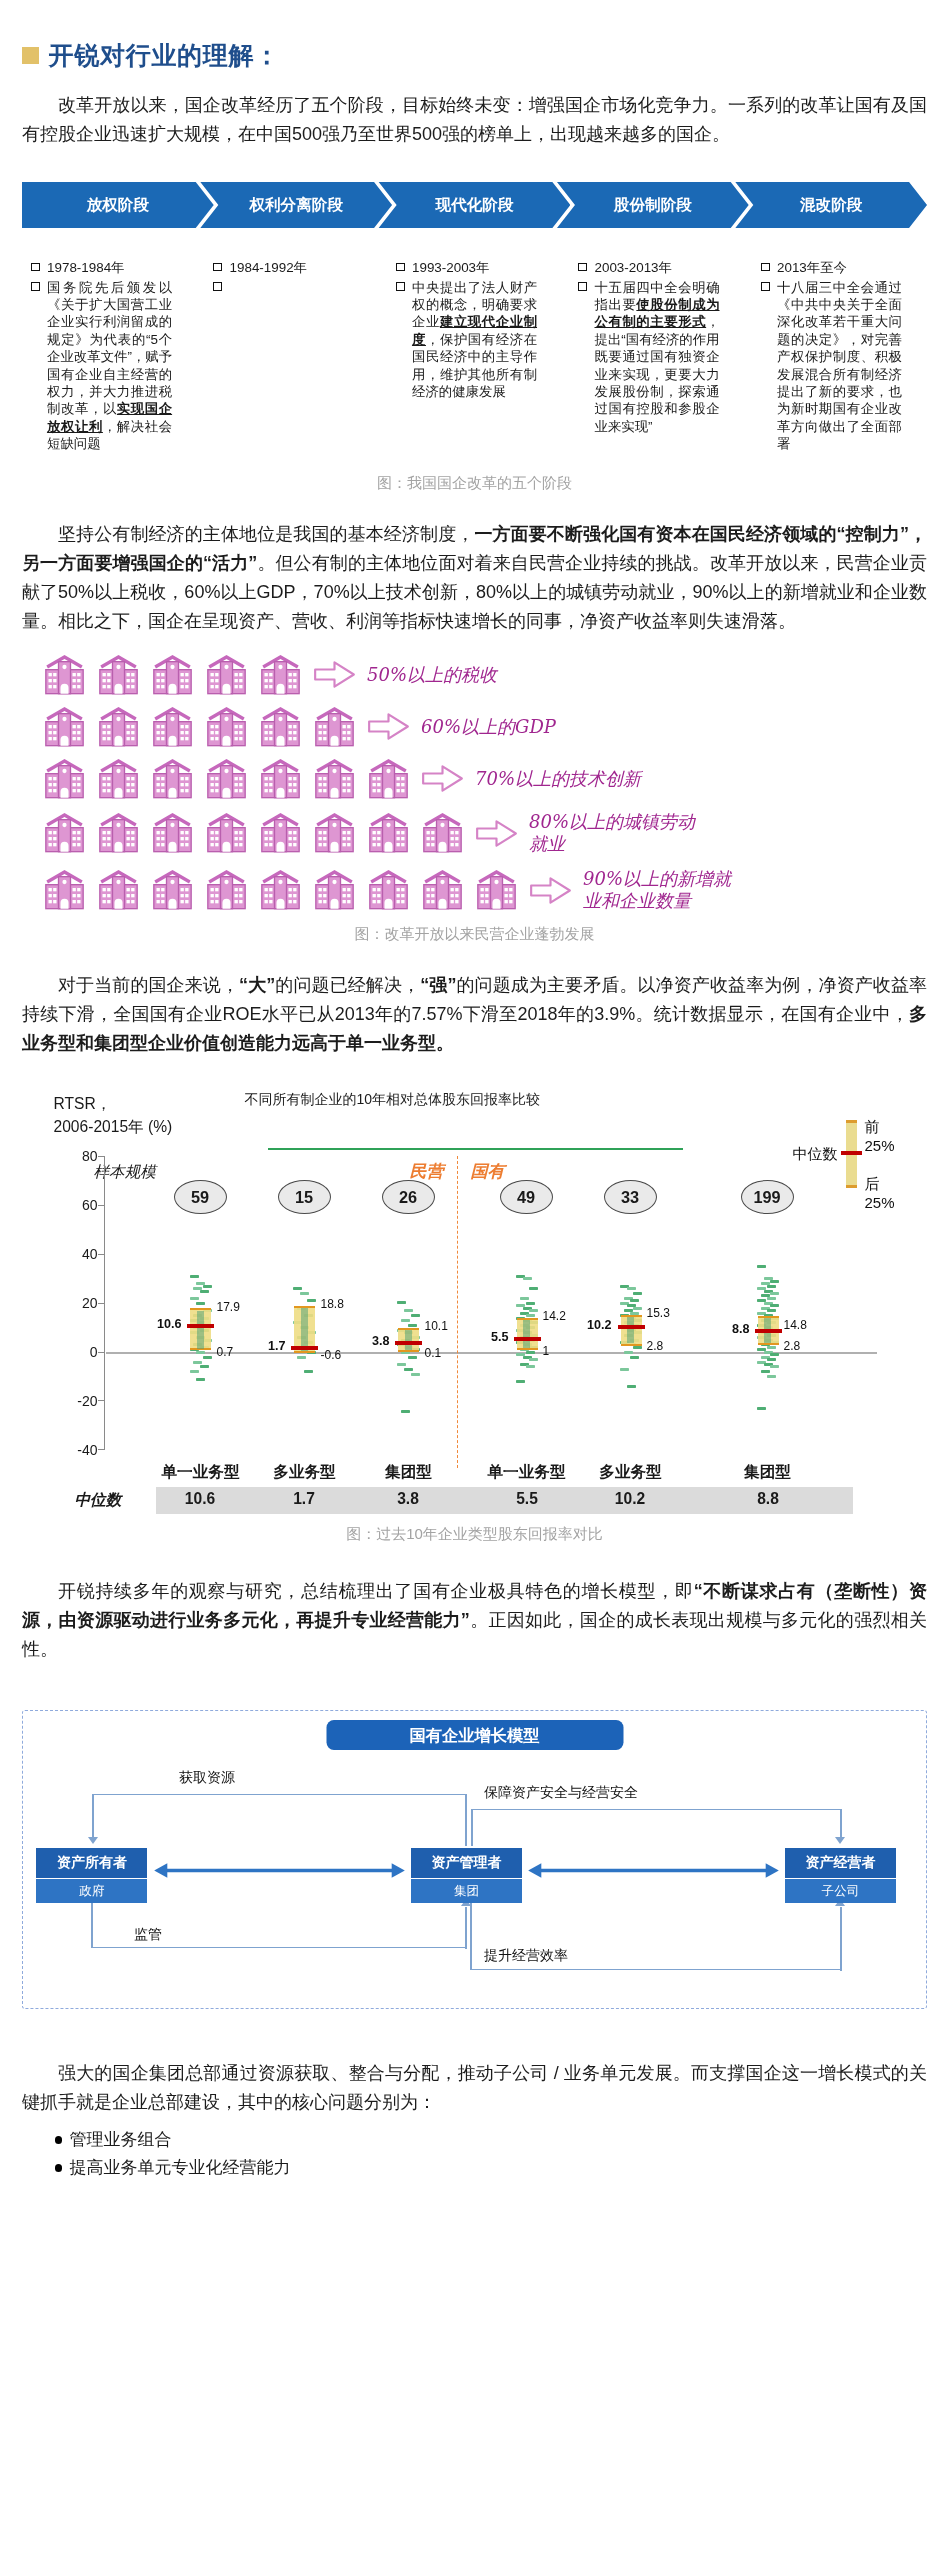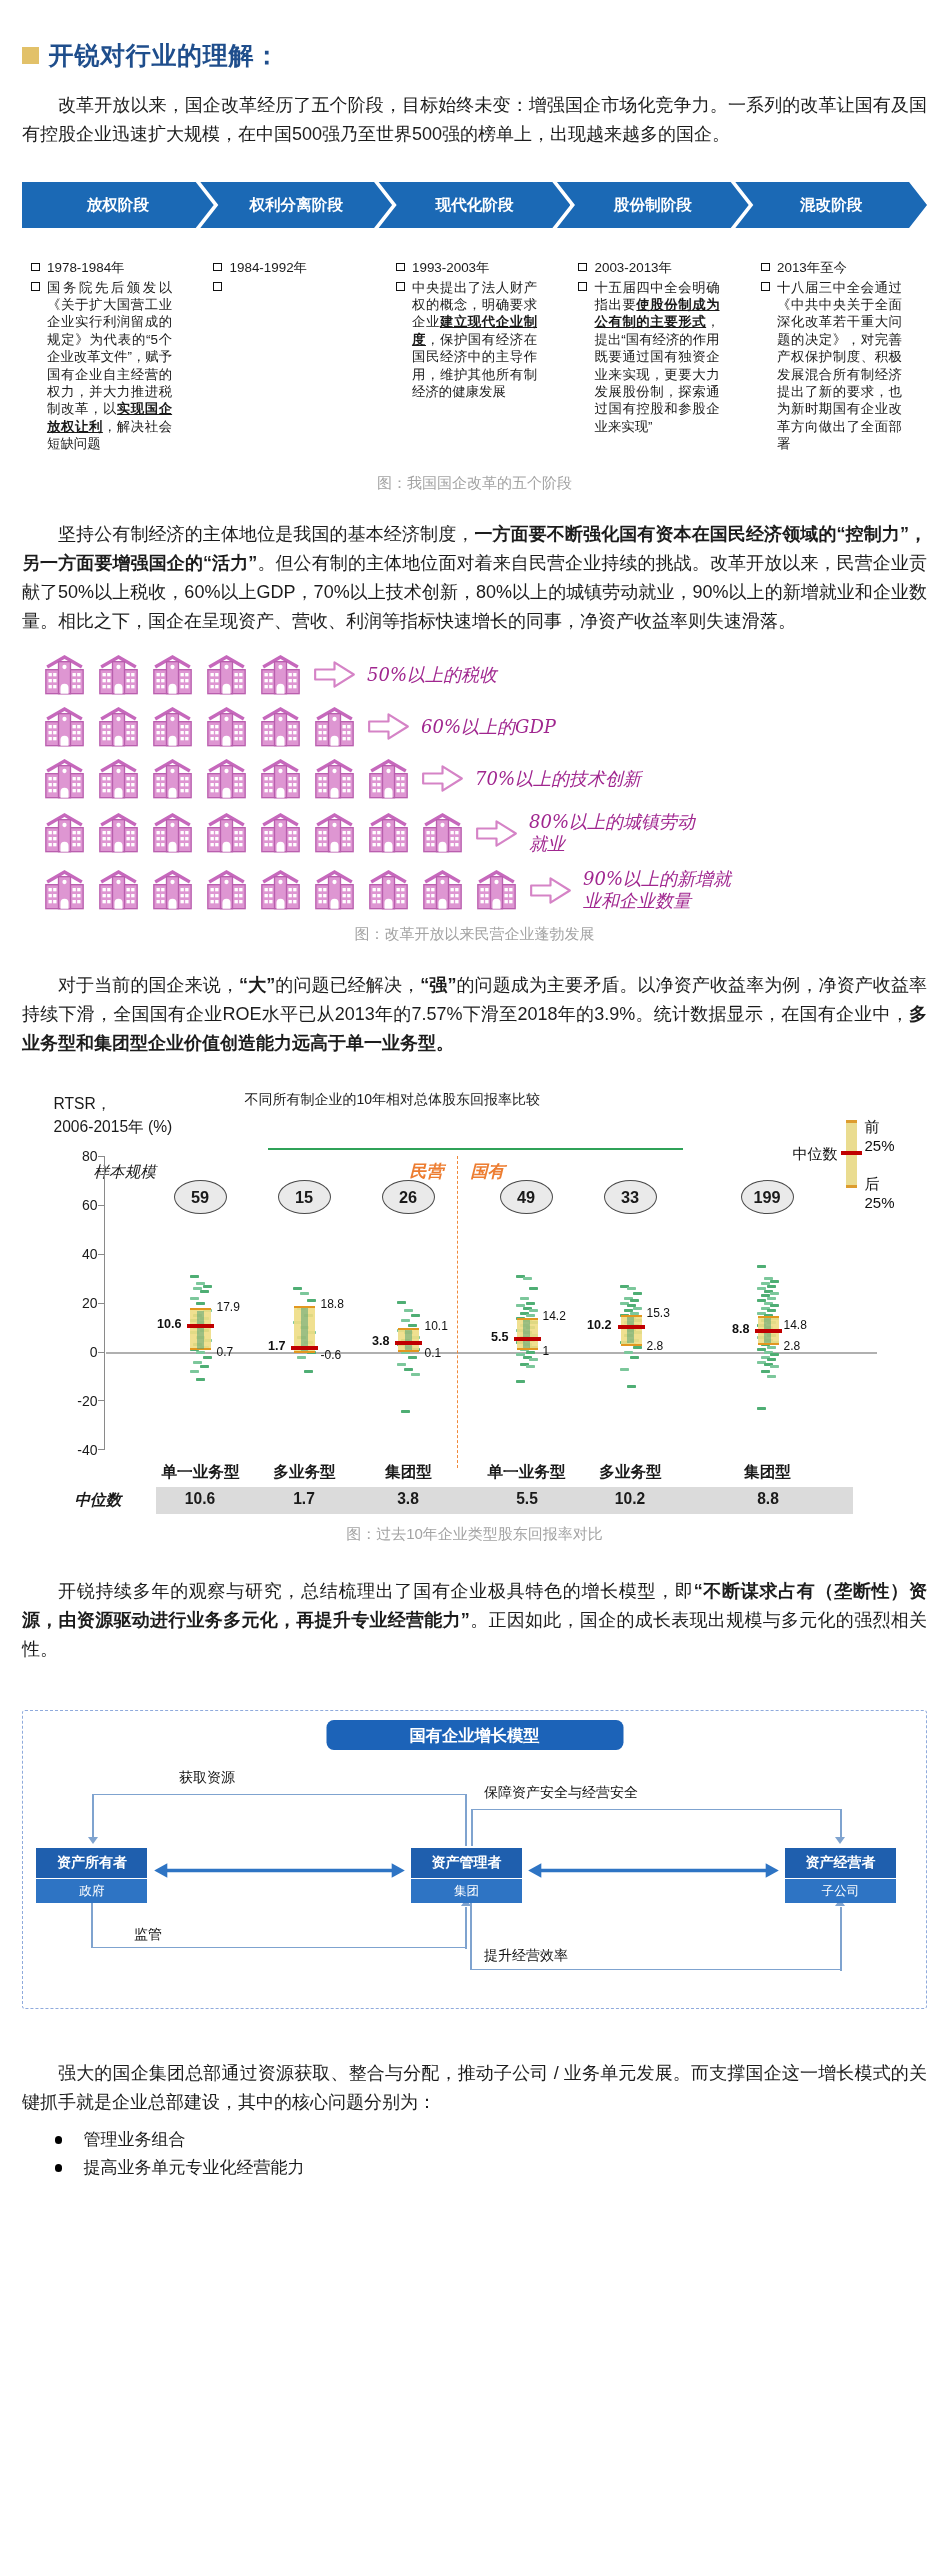--- a/index.html
+++ b/index.html
@@ -57,21 +57,21 @@
   .m-box{position:absolute;top:137px;width:111px;text-align:center;color:#fff;}
   .m-box-title{background:#1F5FAE;font-weight:bold;font-size:14px;padding:6px 0;border-bottom:1.5px solid #fff;}
   .m-box-sub{background:#2E74C4;font-size:12.6px;padding:3.7px 0;}
   .cline{position:absolute;background:#7FA3CF;}
   .m-lab{position:absolute;font-size:14px;color:#111;}
   .tri{position:absolute;width:0;height:0;}
   .tri-down{border-left:5.2px solid transparent;border-right:5.2px solid transparent;border-top:7.4px solid #7FA3CF;}
   .tri-up{border-left:5.2px solid transparent;border-right:5.2px solid transparent;border-bottom:7.4px solid #7FA3CF;}
 
   .close-list{margin-top:9px;}
-  .close-item{display:flex;align-items:center;gap:21px;font-size:17px;line-height:28px;margin-left:33px;}
+  .close-item{display:flex;align-items:center;gap:7px;font-size:17px;line-height:28px;margin-left:33px;}
   .dot{width:7.4px;height:7.4px;border-radius:50%;background:#000;flex:none;}
 </style>
 </head>
 <body>
 
 <div class="page">
 
   <div class="doc-title-row">
     <span class="gold-square"></span>
     <span class="doc-title">开锐对行业的理解：</span>

